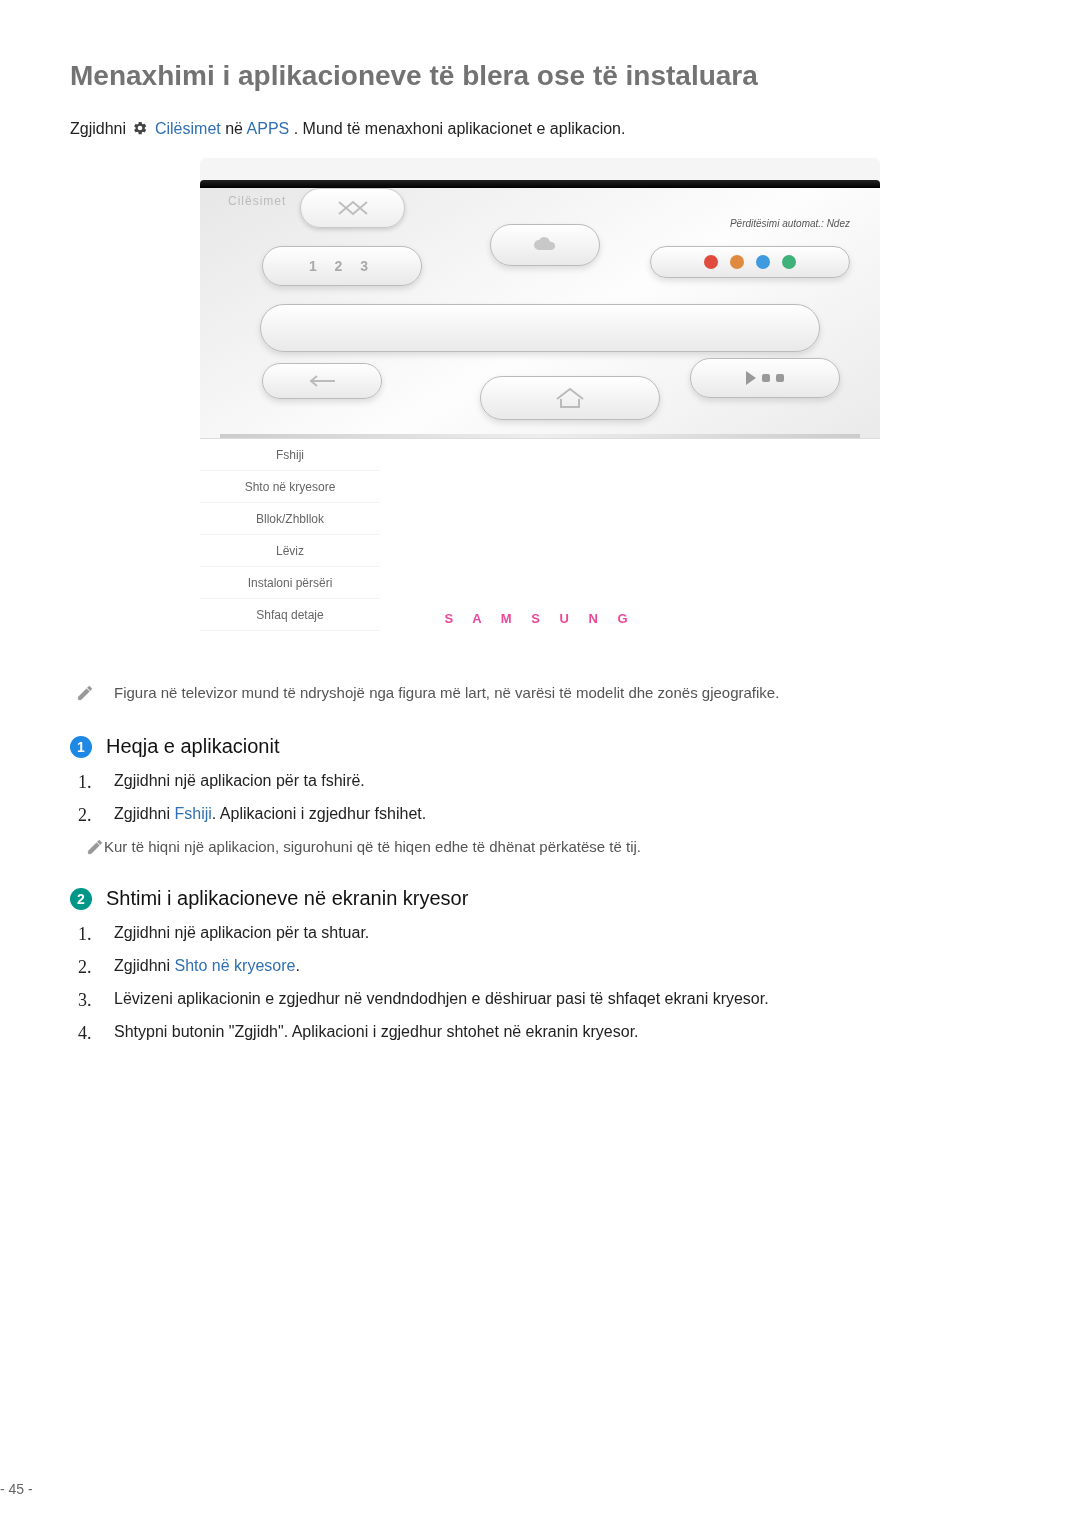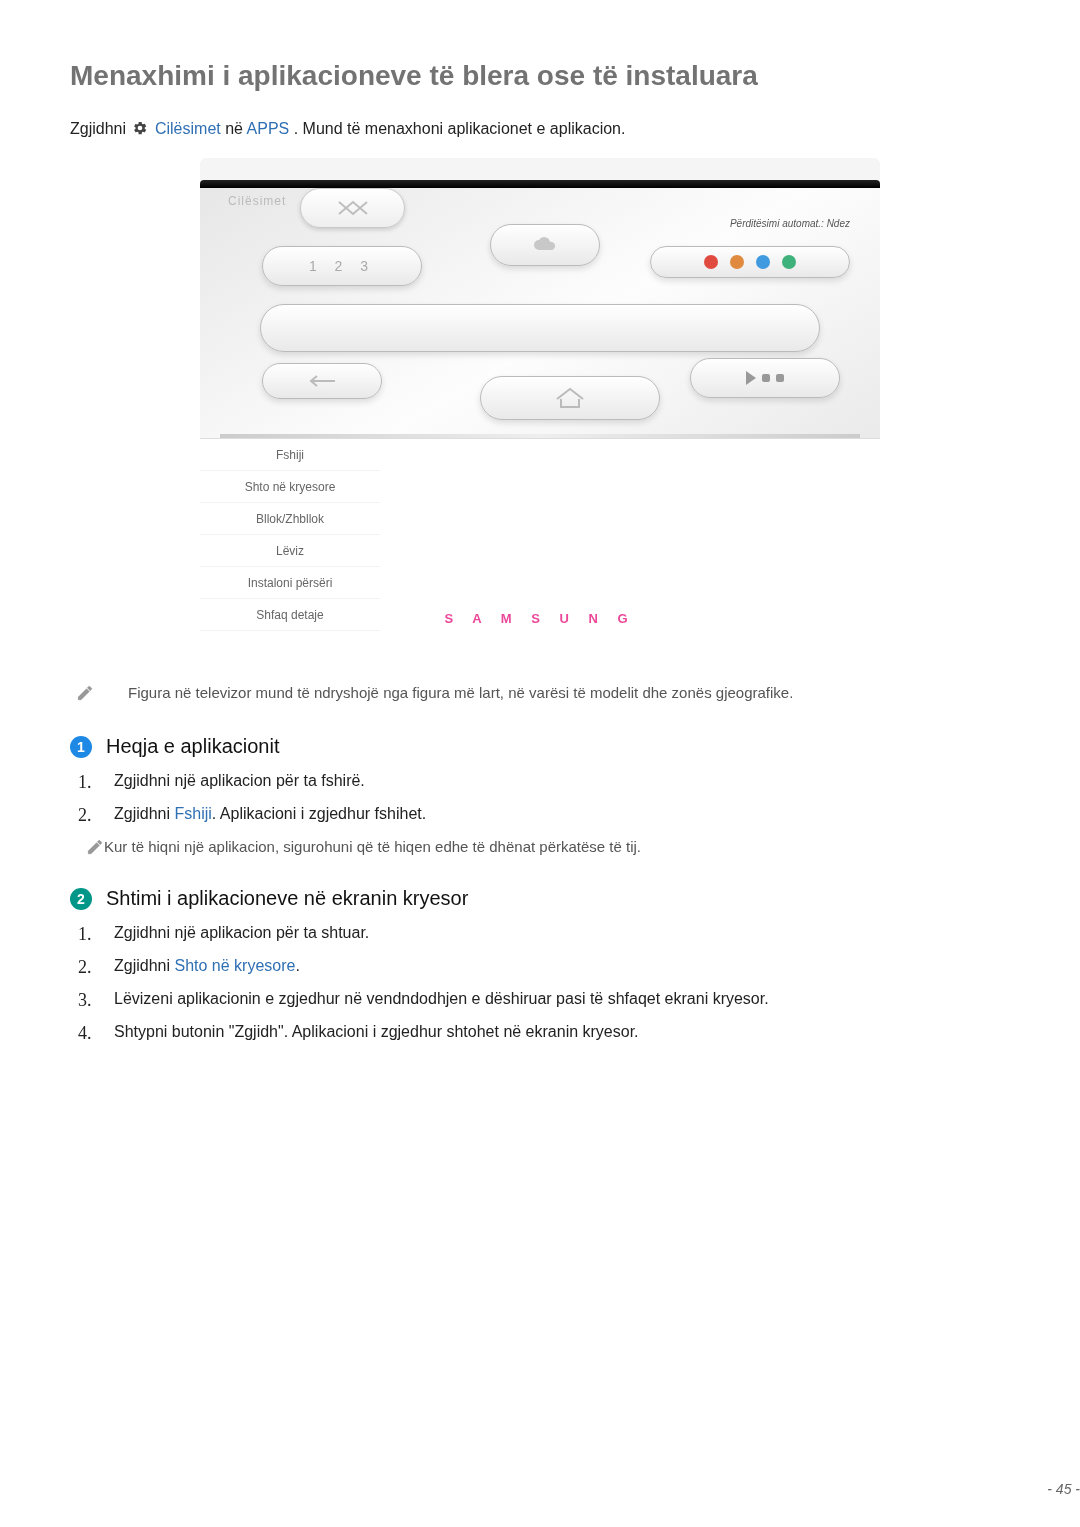--- a/index.html
+++ b/index.html
@@ -84,20 +84,21 @@
   }
   .bubble {
     position: absolute;
     border: 1px solid #bbb;
     border-radius: 50px;
     background: linear-gradient(#fff,#e9e9e9);
     display: flex;
     align-items: center;
     justify-content: center;
     box-shadow: 0 3px 6px rgba(0,0,0,.12);
+    font-weight: bold;
   }
   .b-num { top: 58px; left: 62px; width: 160px; height: 40px; letter-spacing: 7px; color: #aaa; font-size: 14px; }
   .b-cloud { top: 36px; left: 290px; width: 110px; height: 42px; }
   .b-dots { top: 58px; right: 30px; width: 200px; height: 32px; }
   .b-dots .dot { width: 14px; height: 14px; border-radius: 50%; margin: 0 6px; }
   .d1{background:#e04a3f;} .d2{background:#e08a3f;} .d3{background:#3f9ae0;} .d4{background:#3fb17a;}
   .b-wide { top: 116px; left: 60px; width: 560px; height: 48px; border-radius: 26px; }
   .b-video { top: 170px; right: 40px; width: 150px; height: 40px; }
   .b-house { top: 188px; left: 280px; width: 180px; height: 44px; }
   .b-arrow { top: 175px; left: 62px; width: 120px; height: 36px; }
@@ -136,21 +137,21 @@
     font-weight: 600;
   }
   .screenshot-bottom {
     position: relative;
     height: 198px;
     background:#fff;
   }
   .note-row {
     display: flex;
     align-items: flex-start;
-    gap: 34px;
+    gap: 20px;
     margin: 20px 0 30px 6px;
     font-size: 15px;
     color: #555;
   }
   .note-row .pencil { flex: 0 0 18px; }
   .section-head {
     display: flex;
     align-items: center;
     gap: 14px;
     margin: 28px 0 14px 0;
@@ -197,24 +198,23 @@
     font-size: 15px;
     color: #555;
     margin-top: 12px;
     margin-bottom: 12px;
   }
   .pagenum {
     position: absolute;
     bottom: 30px;
     left: 0;
     right: 0;
-    text-align: right;
+    text-align: left;
     font-size: 14px;
     color: #666;
-    font-style: italic;
   }
   svg.gear-svg path { fill: #444; }
   svg.pencil-svg { width: 18px; height: 18px; }
 </style>
 </head>
 <body>
 
 <h1 class="page-title">Menaxhimi i aplikacioneve të blera ose të instaluara</h1>
 
 <p class="intro-line">

